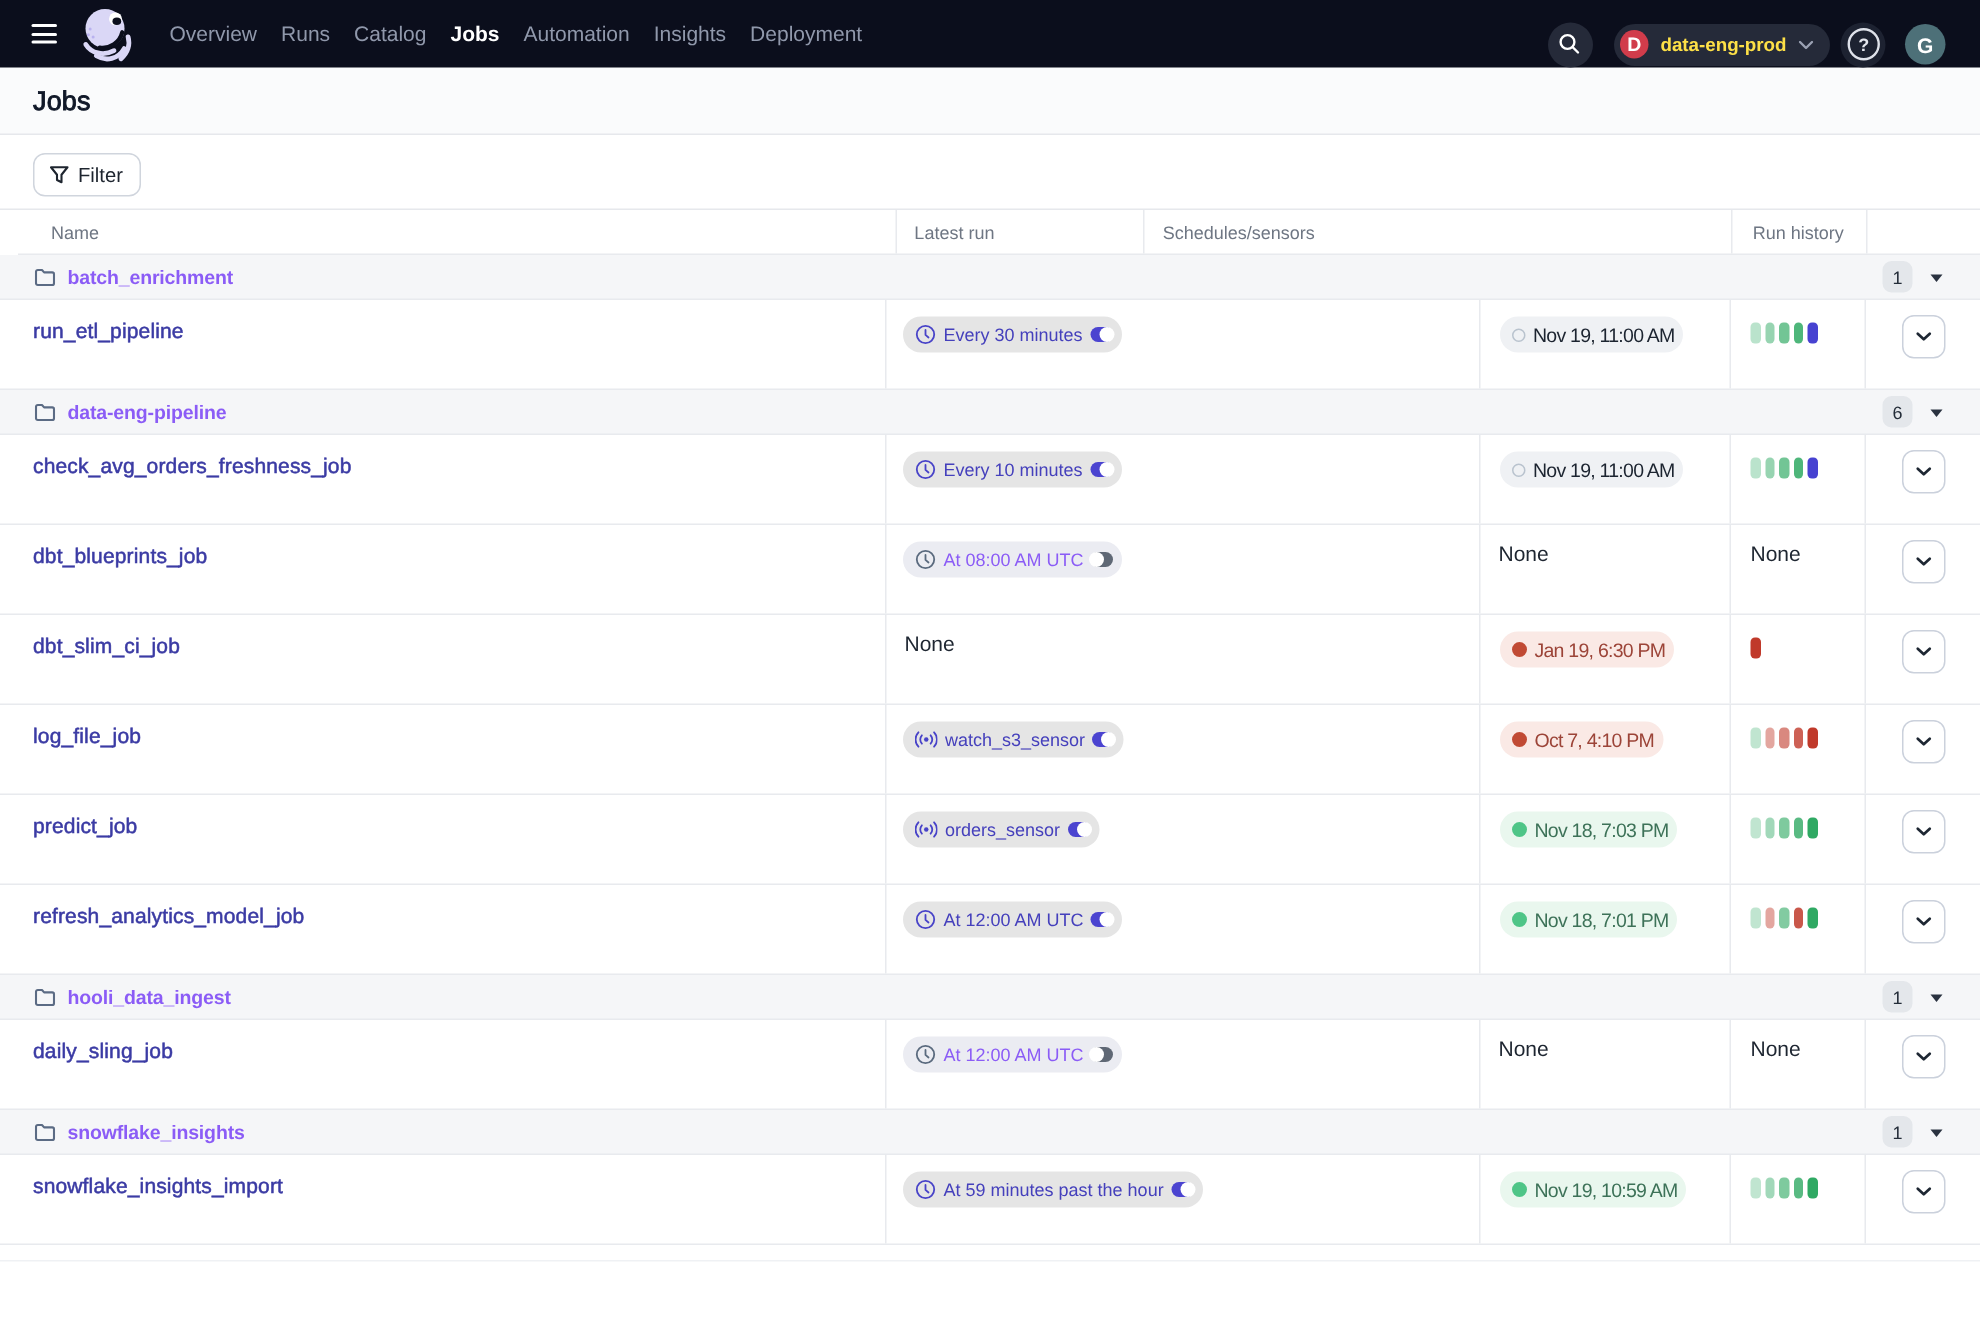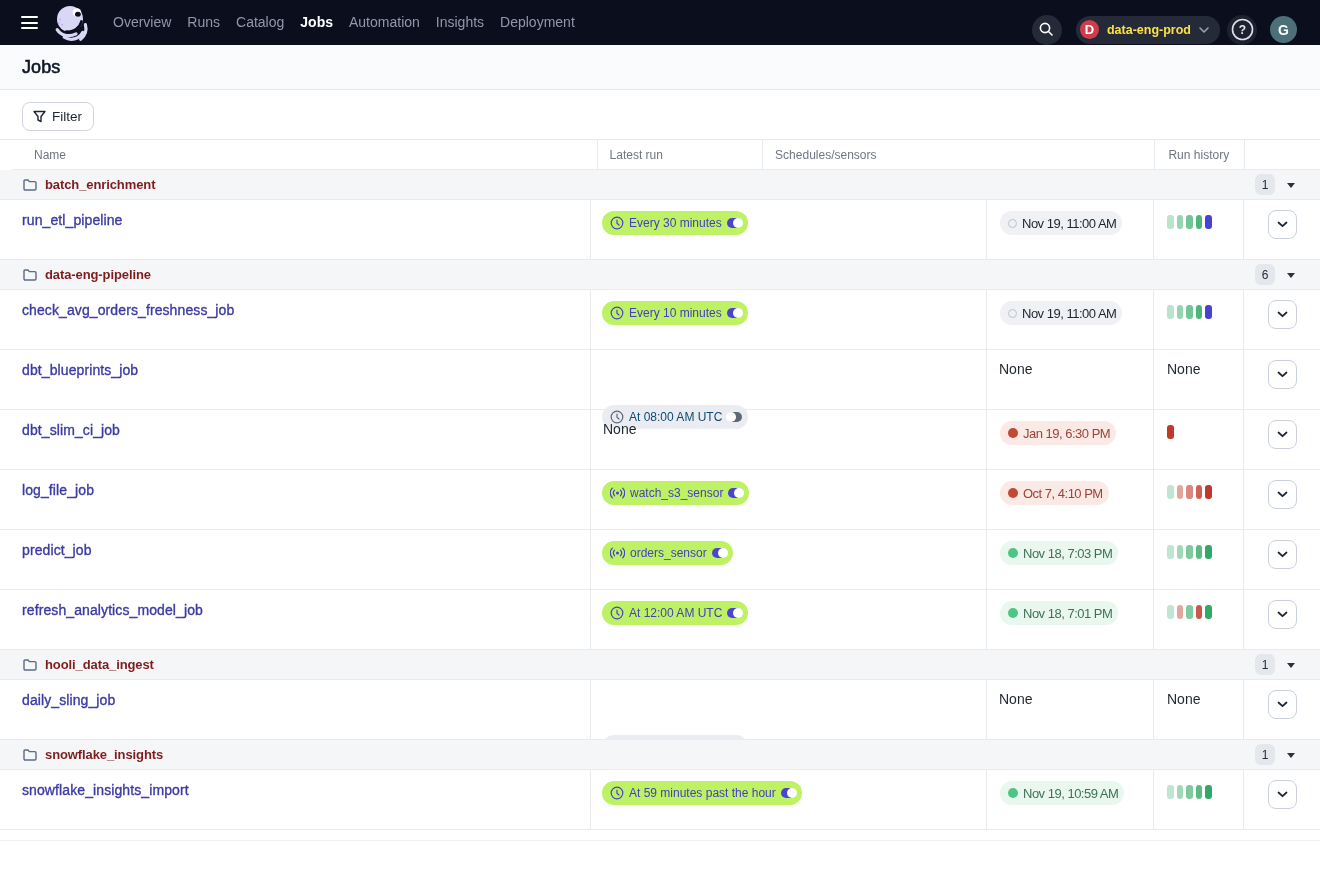--- a/index.html
+++ b/index.html
@@ -30,34 +30,34 @@
 .thead { height:30px; display:flex; border-bottom:1px solid #e8eaee; color:#6e7683; font-size:12px;margin-left:12px; }
 .thead .c { display:flex; align-items:center; }
 .c1 { width:591px; padding-left:22px; border-right:1px solid #e8eaee; }
 .c2 { width:396px; padding-left:12px; border-right:1px solid #e8eaee; }
 .c3 { width:167px; padding-left:12px; border-right:1px solid #e8eaee; }
 .c4 { width:90px;  padding-left:13px; border-right:1px solid #e8eaee; }
 .c5 { width:76px; }
 
 .grow { height:30px; background:#f5f6f8; border-bottom:1px solid #e8eaee; display:flex; align-items:center; position:relative; }
 .grow .fold { margin-left:23px; }
-.grow .gname { margin-left:8px; font-size:13px; font-weight:700; color:#7f1d1d; letter-spacing:-.1px; }
+.grow .gname { margin-left:8px; font-size:13px; font-weight:700; color:#8b5cf6; letter-spacing:-.1px; }
 .gbadge { position:absolute; right:45px; top:4px; width:20px; height:21px; background:#e4e7eb; border-radius:6px; color:#232c38; font-size:12px; display:flex; align-items:center; justify-content:center; }
 .gcaret { position:absolute; right:25px; top:13px; width:0; height:0; border-left:4.5px solid transparent; border-right:4.5px solid transparent; border-top:5px solid #2a3240; }
 
 .jrow { height:60px; display:flex; border-bottom:1px solid #e8eaee; background:#fff; }
 .jrow .c { position:relative; }
 .jname { position:absolute; left:22px; top:12px; font-size:14px; font-weight:500; color:#3b3ba4; -webkit-text-stroke:.35px #3b3ba4; letter-spacing:.1px; }
 .none { position:absolute; left:12px; top:11px; font-size:14px; color:#1e2631; }
 .c3 .none { left:12px; }
 .c4 .none { left:13px; }
 
 .pill { position:absolute; left:11px; top:11px; height:24px; border-radius:12px; display:flex; align-items:center; font-size:12px; gap:5px; padding:0 6px 0 8px; }
-.pill.sched { background:#bef264; color:#4540bc; }
-.pill.schedoff { background:#ebecf2; color:#0c4a6e;margin-top:44px; }
+.pill.sched { background:#e5e5e5; color:#4540bc; }
+.pill.schedoff { background:#ebecf2; color:#8b5cf6; }
 .runpill { position:absolute; left:13px; top:11px; height:24px; border-radius:12px; display:flex; align-items:center; font-size:13px; letter-spacing:-.5px; gap:5px; padding:0 6px 0 8px; }
 .runpill.prog { background:#eff1f4; color:#1c2430; }
 .runpill.ok { background:#e9f7ee; color:#3d7258; }
 .runpill.fail { background:#fae9e5; color:#9c4438; }
 .dot { width:10px; height:10px; border-radius:50%; }
 .ring { width:9px; height:9px; border-radius:50%; border:1.5px solid #b9c3ce; }
 
 .bars { position:absolute; left:13px; top:15px; display:flex; gap:3px; }
 .bars i { width:6.5px; height:14px; border-radius:3px; }
 

